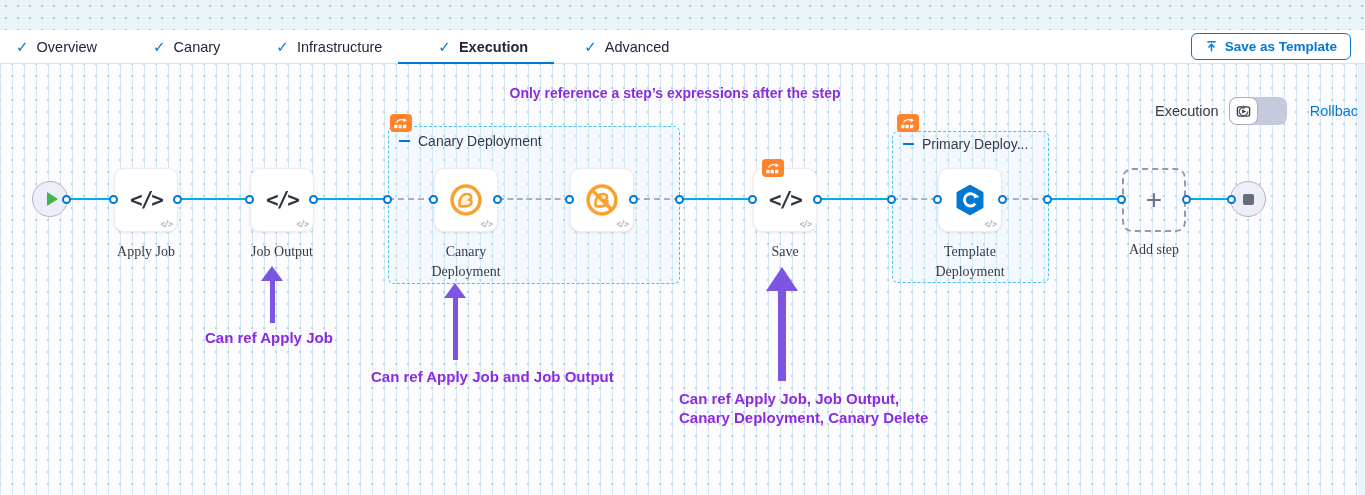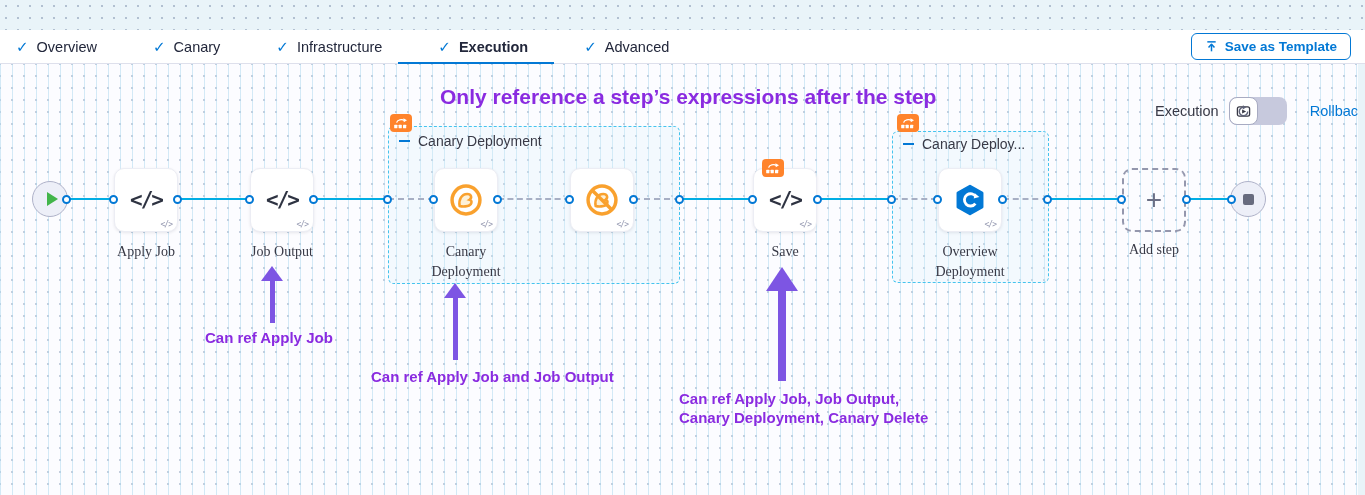--- a/index.html
+++ b/index.html
@@ -43,21 +43,21 @@
     background-color:#FCFCFF;
     background-image:
       linear-gradient(to right, rgba(170,214,238,.5) 1px, transparent 1px),
       radial-gradient(circle, rgba(130,150,178,.45) 1px, transparent 1.4px);
     background-size:12px 12px, 12px 12px;
     background-position:0 0, 6px 6px;
   }
   .canvas * { position:absolute; }
   
   .heading { left:440px; top:21px; width:470px; text-align:center;
-    font-size:21px; font-weight:bold; color:#8A2BE0; white-space:nowrap; }
+    font-size:14px; font-weight:bold; color:#8A2BE0; white-space:nowrap; }
   .note { font-size:15px; font-weight:bold; color:#8A2BE0; line-height:19px; white-space:nowrap; }
   
   .mode-row { left:1155px; top:32px; height:30px; display:flex; align-items:center; gap:10px;
     position:absolute; }
   .mode-row > * { position:static; }
   .mode-label { font-size:14.5px; color:#383946; }
   .toggle { width:58px; height:28px; background:#C7C9DD; border-radius:8px;
     display:flex; overflow:hidden; }
   .toggle .seg { width:29px; height:28px; display:flex; align-items:center; justify-content:center; cursor:pointer; }
   .toggle .seg.on { background:#fff; border:1px solid #A8ABC2; border-radius:8px; }
@@ -180,21 +180,21 @@
 
   <div class="group" style="left:388px;top:62px;width:292px;height:158px">
     <div class="group-head">
       <div class="dash"></div>
       <div class="glabel">Canary Deployment</div>
     </div>
   </div>
   <div class="group" style="left:892px;top:67px;width:157px;height:152px">
     <div class="group-head" style="top:4px">
       <div class="dash"></div>
-      <div class="glabel">Canary Deploy...</div>
+      <div class="glabel">Primary Deploy...</div>
     </div>
   </div>
 
   <div class="badge" style="left:390px;top:50px">
     <svg width="16" height="13" viewBox="0 0 20 16">
         <rect x="1.5" y="9.5" width="4" height="4.5" rx="0.8" fill="#fff"></rect>
         <rect x="7" y="9.5" width="4" height="4.5" rx="0.8" fill="#fff"></rect>
         <rect x="12.5" y="9.5" width="4" height="4.5" rx="0.8" fill="#fff"></rect>
         <path d="M4.5 7 A6 4.5 0 0 1 14.5 4.5" stroke="#fff" stroke-width="1.6" fill="none"></path>
         <path d="M13 1.5 L17.5 4 L13.5 6.5 Z" fill="#fff"></path>
@@ -284,21 +284,21 @@
   <div class="port" style="left:998px"></div>
   <div class="port" style="left:1043px"></div>
   <div class="port" style="left:1117px"></div>
   <div class="port" style="left:1182px"></div>
   <div class="port" style="left:1227px"></div>
 
   <div class="step-label" style="left:86px;width:120px">Apply Job</div>
   <div class="step-label" style="left:222px;width:120px">Job Output</div>
   <div class="step-label" style="left:421px;width:90px">Canary Deployment</div>
   <div class="step-label" style="left:725px;width:120px">Save</div>
-  <div class="step-label" style="left:915px;width:110px">Overview Deployment</div>
+  <div class="step-label" style="left:915px;width:110px">Template Deployment</div>
   <div class="step-label" style="left:1094px;width:120px;top:176px">Add step</div>
 
   <div class="up-arrow" style="left:261px;top:202px">
     <div class="head"></div>
       <div class="shaft" style="height:42px"></div>
   </div>
   <div class="up-arrow" style="left:444px;top:219px">
     <div class="head"></div>
       <div class="shaft" style="height:62px"></div>
   </div>

